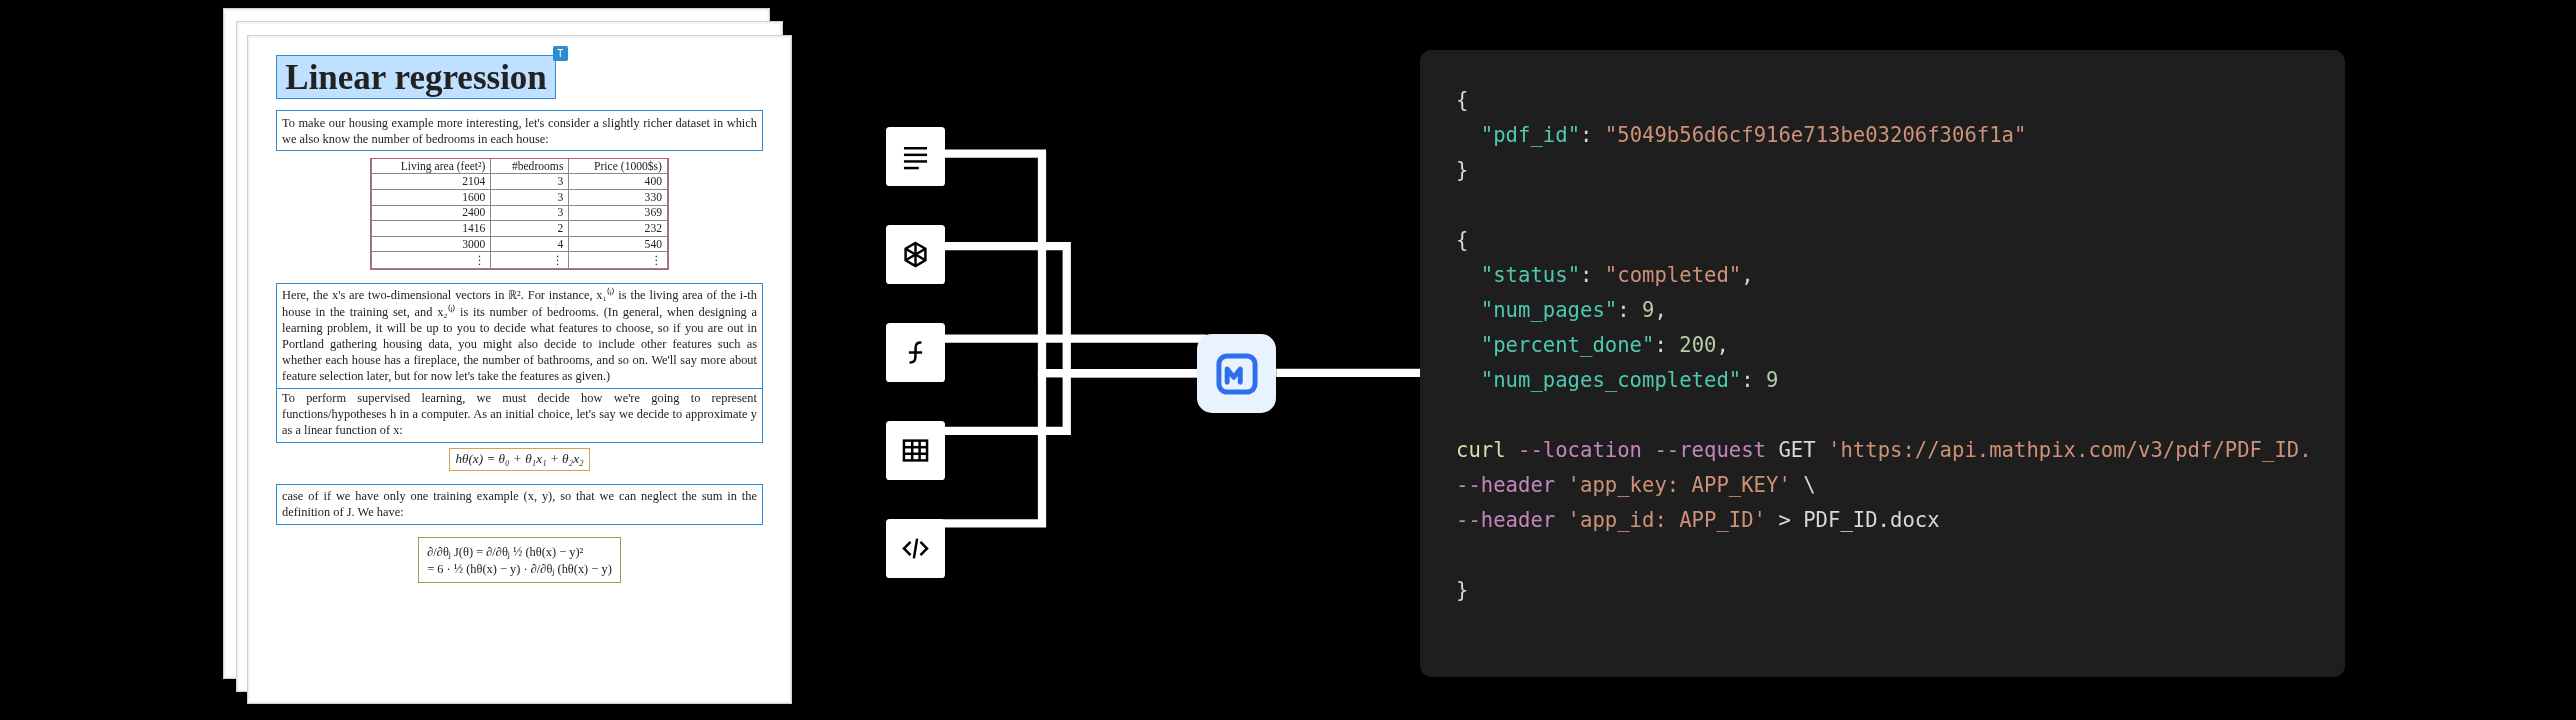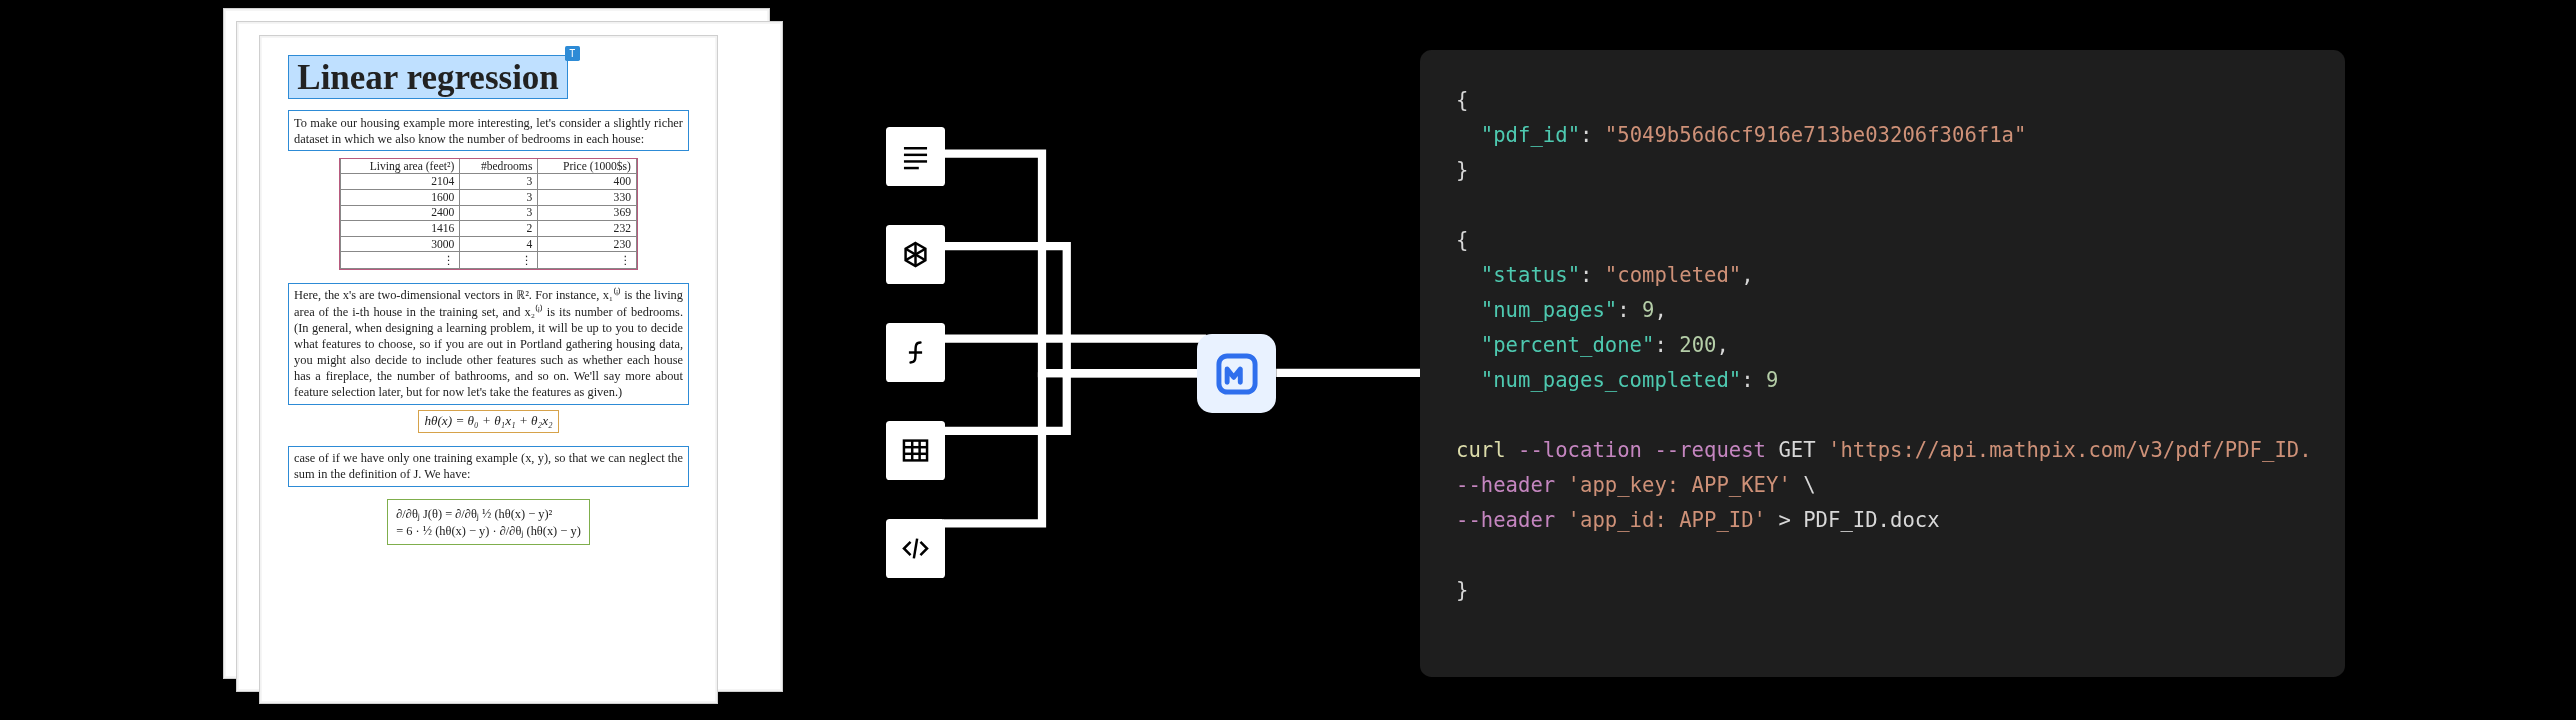--- a/index.html
+++ b/index.html
@@ -21,21 +21,21 @@
     --box-green:#7fae4c;
   }
   html,body{margin:0;padding:0;background:#000;font-family:system-ui,Arial,sans-serif;}
   .stage{position:relative;width:var(--page-w);height:var(--page-h);background:#000;overflow:hidden;}
 
   
   .doc-stack{position:absolute;left:223px;top:8.3px;width:570px;height:694px;}
   .page{position:absolute;background:#fff;border:1.7px solid var(--paper-border);box-shadow:0 0 0 1.7px #f2f2f2 inset;}
   .page.p3{left:0;top:0;width:545px;height:669px;}
   .page.p2{left:13.2px;top:13.2px;width:545px;height:669px;}
-  .page.p1{left:36px;top:26.4px;width:459px;height:669px;padding:21.5px 28px;box-sizing:border-box;color:#222;}
+  .page.p1{left:24px;top:26.4px;width:545px;height:669px;padding:21.5px 28px;box-sizing:border-box;color:#222;}
 
   .doc-title-wrap{position:relative;display:inline-block;}
   .doc-title{font-family:Georgia,"Times New Roman",serif;font-size:35px;font-weight:bold;padding:1.7px 8.3px;background:var(--hl-blue);border:1.7px solid var(--box-blue);}
   .badge-T{position:absolute;top:-11.6px;right:-11.6px;background:var(--box-blue);color:#fff;width:15px;height:15px;font-size:10px;line-height:15px;text-align:center;border-radius:1.7px;}
 
   .para{font-family:Liberation Serif, serif;font-size:12.4px;line-height:1.3;text-align:justify;border:1.7px solid var(--box-blue);padding:3.3px 5px;margin-top:13.2px;}
   .table-box{border:1.7px solid var(--box-red);margin:6.6px auto;width:297px;}
   table.sample{border-collapse:collapse;width:100%;font-family:Georgia,serif;font-size:11.6px;text-align:right;}
   table.sample th,table.sample td{border:0.8px solid #888;padding:0.8px 5px;font-weight:normal;}
   table.sample th{border-top:none;}
@@ -101,32 +101,33 @@
                 <td>369</td>
               </tr>
           <tr>
                 <td>1416</td>
                 <td>2</td>
                 <td>232</td>
               </tr>
           <tr>
                 <td>3000</td>
                 <td>4</td>
-                <td>230</td>
+                <td>540</td>
               </tr>
           <tr>
                 <td>⋮</td>
                 <td>⋮</td>
                 <td>⋮</td>
               </tr>
         </tbody>
           </table>
       </div>
 
       <div class="para">Here, the x's are two-dimensional vectors in ℝ². For instance, x₁⁽ⁱ⁾ is the living area of the i-th house in the training set, and x₂⁽ⁱ⁾ is its number of bedrooms. (In general, when designing a learning problem, it will be up to you to decide what features to choose, so if you are out in Portland gathering housing data, you might also decide to include other features such as whether each house has a fireplace, the number of bathrooms, and so on. We'll say more about feature selection later, but for now let's take the features as given.)</div>
+      <div class="para" style="border-top:none;margin-top:-1.7px">To perform supervised learning, we must decide how we're going to represent functions/hypotheses h in a computer. As an initial choice, let's say we decide to approximate y as a linear function of x:</div>
       <span class="eq">hθ(x) = θ₀ + θ₁x₁ + θ₂x₂</span>
       <div class="para">case of if we have only one training example (x, y), so that we can neglect the sum in the definition of J. We have:</div>
       <div class="eq2">
         <div>∂/∂θⱼ J(θ)   =   ∂/∂θⱼ ½ (hθ(x) − y)²</div>
         <div>            =   6 · ½ (hθ(x) − y) · ∂/∂θⱼ (hθ(x) − y)</div>
       </div>
     </div>
   </div>
 
   <div class="icons-col">

